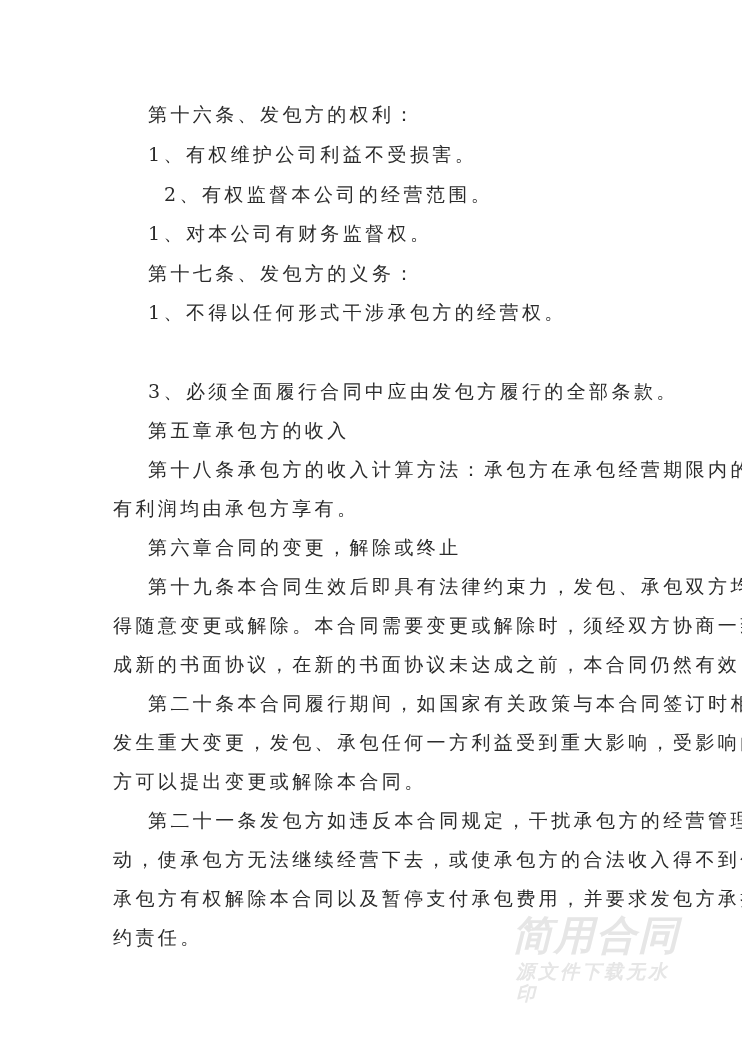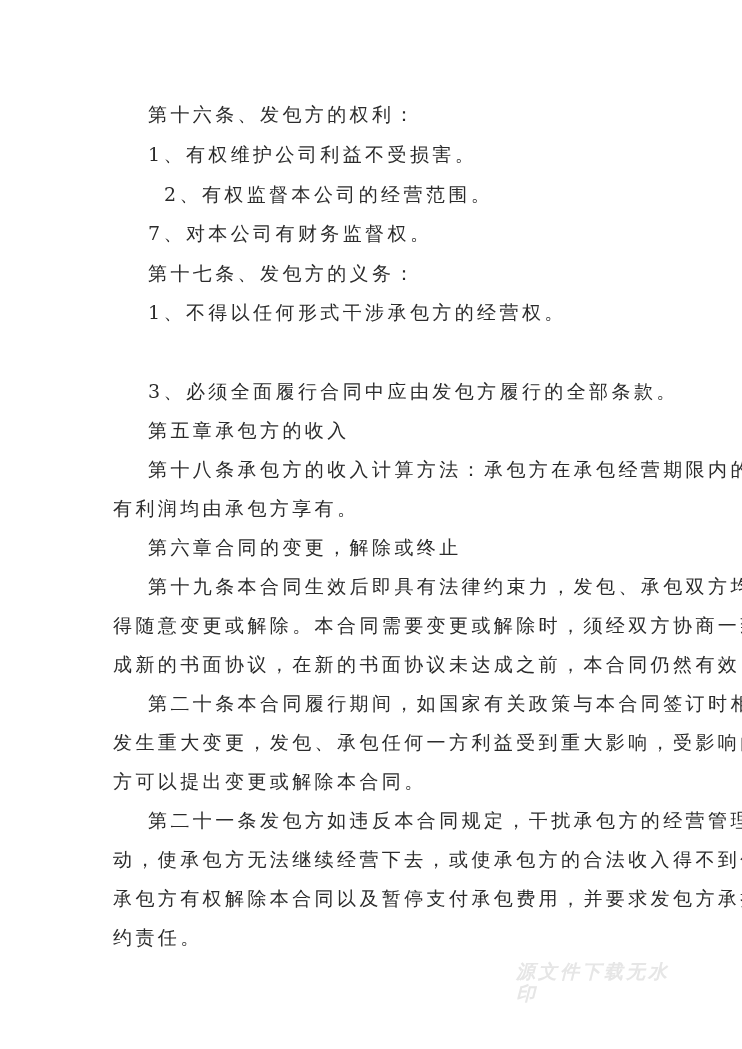--- a/index.html
+++ b/index.html
@@ -21,33 +21,34 @@
     font-weight: bold; font-style: italic; font-size: 19px; color: #e6e6e6; letter-spacing: 3px; line-height: 22px;
   }
 </style>
 </head>
 <body>
 
 <div class="page">
   <div class="line" style="left:148px;top:103px;">第十六条、发包方的权利：</div>
   <div class="line" style="left:148px;top:143px;text-align:center;">1、有权维护公司利益不受损害。</div>
   <div class="line" style="left:148px;top:183px;margin-left:16px;">2、有权监督本公司的经营范围。</div>
-  <div class="line" style="left:148px;top:222px;">7、对本公司有财务监督权。</div>
+  <div class="line" style="left:148px;top:222px;">1、对本公司有财务监督权。</div>
   <div class="line" style="left:148px;top:262px;">第十七条、发包方的义务：</div>
   <div class="line" style="left:148px;top:301px;">1、不得以任何形式干涉承包方的经营权。</div>
   <div class="line" style="left:148px;top:380px;">3、必须全面履行合同中应由发包方履行的全部条款。</div>
   <div class="line" style="left:148px;top:419px;">第五章承包方的收入</div>
   <div class="line" style="left:148px;top:458px;">第十八条承包方的收入计算方法：承包方在承包经营期限内的所</div>
   <div class="line" style="left:113px;top:497px;">有利润均由承包方享有。</div>
   <div class="line" style="left:148px;top:536px;">第六章合同的变更，解除或终止</div>
   <div class="line" style="left:148px;top:575px;">第十九条本合同生效后即具有法律约束力，发包、承包双方均不</div>
   <div class="line" style="left:113px;top:614px;">得随意变更或解除。本合同需要变更或解除时，须经双方协商一致达</div>
   <div class="line" style="left:113px;top:653px;">成新的书面协议，在新的书面协议未达成之前，本合同仍然有效。</div>
   <div class="line" style="left:148px;top:692px;">第二十条本合同履行期间，如国家有关政策与本合同签订时相比，</div>
   <div class="line" style="left:113px;top:731px;">发生重大变更，发包、承包任何一方利益受到重大影响，受影响的一</div>
   <div class="line" style="left:113px;top:770px;text-align:center;">方可以提出变更或解除本合同。</div>
   <div class="line" style="left:148px;top:809px;">第二十一条发包方如违反本合同规定，干扰承包方的经营管理活</div>
   <div class="line" style="left:113px;top:848px;">动，使承包方无法继续经营下去，或使承包方的合法收入得不到保障，</div>
   <div class="line" style="left:113px;top:887px;">承包方有权解除本合同以及暂停支付承包费用，并要求发包方承担违</div>
   <div class="line" style="left:113px;top:926px;">约责任。</div>
 
+  <div class="wm1">简用合同</div>
   <div class="wm2">源文件下载无水印</div>
 </div>
 
 </body></html>

